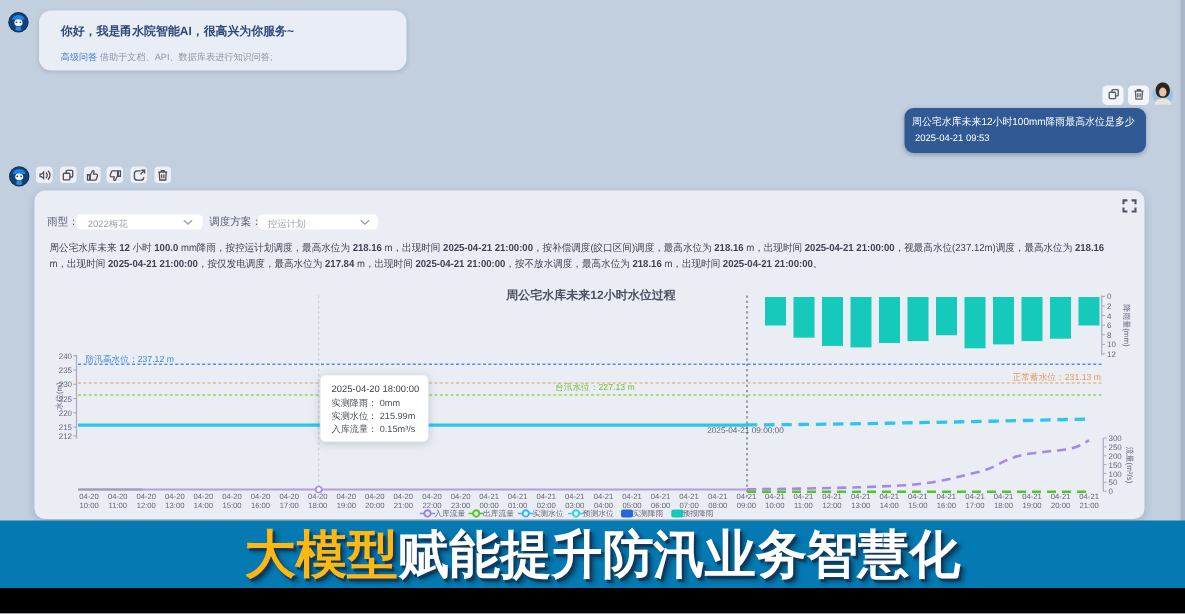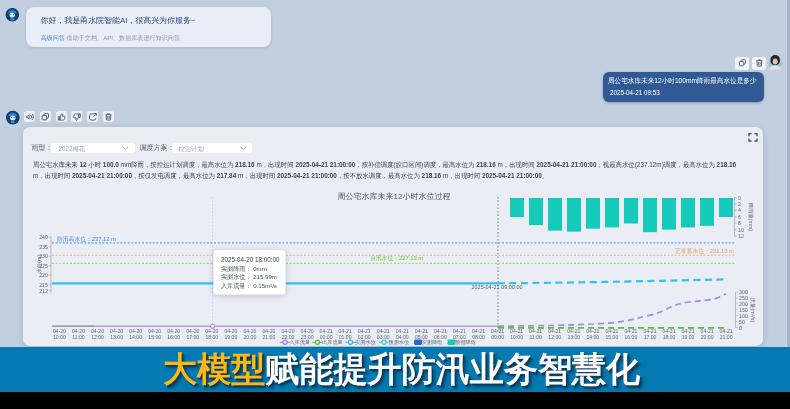--- a/index.html
+++ b/index.html
@@ -1,20 +1,20 @@
 <!DOCTYPE html>
 <html><head><meta charset="utf-8"><style>
 *{margin:0;padding:0;box-sizing:border-box}
 html,body{width:790px;height:409px;overflow:hidden}
 body{position:relative;background:#c2cfdf;font-family:"Liberation Sans",sans-serif;}
 .abs{position:absolute}
 </style></head><body>
 <div class="abs" style="left:786.5px;top:0;width:3.5px;height:392px;background:#a9b6ca"></div>
 <div class="abs" style="left:26px;top:6.5px;width:245px;height:40.5px;background:#e9edf5;border-radius:8px;box-shadow:0 1px 3px rgba(40,60,100,.18)"></div>
-<div class="abs" style="left:40.5px;top:14.8px;font-size:7.95px;font-weight:normal;color:#2c4a7c;white-space:nowrap">你好，我是甬水院智能AI，很高兴为你服务~</div>
+<div class="abs" style="left:40.5px;top:14.8px;font-size:7.95px;font-weight:bold;color:#2c4a7c;white-space:nowrap">你好，我是甬水院智能AI，很高兴为你服务~</div>
 <div class="abs" style="left:40.5px;top:33.5px;font-size:6.1px;white-space:nowrap"><span style="color:#4a7bd0">高级问答</span> <span style="color:#8d97a8">借助于文档、API、数据库表进行知识问答;</span></div>
 <div class="abs" style="left:735px;top:56.5px;width:14px;height:13px;background:#f2f5f9;border-radius:3px"></div>
 <div class="abs" style="left:752px;top:56.5px;width:14px;height:13px;background:#f2f5f9;border-radius:3px"></div>
 <div class="abs" style="left:603px;top:71.5px;width:161px;height:30.5px;background:#315a95;border-radius:6px;box-shadow:0 1px 3px rgba(20,40,80,.3)"></div>
 <div class="abs" style="left:607.5px;top:76.2px;font-size:6.9px;color:#fff;white-space:nowrap;transform:scaleX(0.96);transform-origin:0 0">周公宅水库未来12小时100mm降雨最高水位是多少</div>
 <div class="abs" style="left:610px;top:88.5px;font-size:6.3px;color:#fff;white-space:nowrap">2025-04-21 09:53</div>
 <div class="abs" style="left:24.3px;top:111.2px;width:10.8px;height:11px;background:#edf0f6;border-radius:2.5px"></div>
 <div class="abs" style="left:39.8px;top:111.2px;width:10.8px;height:11px;background:#edf0f6;border-radius:2.5px"></div>
 <div class="abs" style="left:55.9px;top:111.2px;width:10.8px;height:11px;background:#edf0f6;border-radius:2.5px"></div>
 <div class="abs" style="left:71.1px;top:111.2px;width:10.8px;height:11px;background:#edf0f6;border-radius:2.5px"></div>
@@ -22,21 +22,21 @@
 <div class="abs" style="left:103.0px;top:111.2px;width:10.8px;height:11px;background:#edf0f6;border-radius:2.5px"></div>
 <div class="abs" style="left:23px;top:127px;width:740px;height:219.2px;background:#eaedf4;border-radius:7px;box-shadow:0 2px 6px rgba(40,60,100,.2)"></div>
 <div class="abs" style="left:31.5px;top:143.2px;font-size:7px;color:#555e6c">雨型：</div>
 <div class="abs" style="left:51px;top:143.3px;width:84px;height:10.2px;background:#fff;border-radius:3px"></div>
 <div class="abs" style="left:58.5px;top:145px;font-size:6.3px;color:#9aa2b0">2022梅花</div>
 <div class="abs" style="left:139.5px;top:143.2px;font-size:7px;color:#555e6c">调度方案：</div>
 <div class="abs" style="left:171.5px;top:143.3px;width:80px;height:10.2px;background:#fff;border-radius:3px"></div>
 <div class="abs" style="left:178.5px;top:145px;font-size:6.3px;color:#9aa2b0">控运计划</div>
 <div class="abs" style="left:33px;top:161.2px;font-size:6.7px;color:#3d4350;white-space:nowrap;transform:scaleX(0.954);transform-origin:0 0">周公宅水库未来 <b>12</b> 小时 <b>100.0</b> mm降雨，按控运计划调度，最高水位为 <b>218.16</b> m，出现时间 <b>2025-04-21 21:00:00</b>，按补偿调度(皎口区间)调度，最高水位为 <b>218.16</b> m，出现时间 <b>2025-04-21 21:00:00</b>，视最高水位(237.12m)调度，最高水位为 <b>218.16</b></div>
 <div class="abs" style="left:33px;top:172.3px;font-size:6.7px;color:#3d4350;white-space:nowrap;transform:scaleX(0.954);transform-origin:0 0">m，出现时间 <b>2025-04-21 21:00:00</b>，按仅发电调度，最高水位为 <b>217.84</b> m，出现时间 <b>2025-04-21 21:00:00</b>，按不放水调度，最高水位为 <b>218.16</b> m，出现时间 <b>2025-04-21 21:00:00</b>。</div>
-<div class="abs" style="left:394px;top:190.5px;transform:translateX(-50%);font-size:8px;font-weight:normal;color:#4a5260;white-space:nowrap">周公宅水库未来12小时水位过程</div>
+<div class="abs" style="left:394px;top:190.5px;transform:translateX(-50%);font-size:8px;font-weight:bold;color:#4a5260;white-space:nowrap">周公宅水库未来12小时水位过程</div>
 <svg width="790" height="409" viewBox="0 0 790 409" style="position:absolute;left:0;top:0">
 <style>text{font-family:"Liberation Sans",sans-serif;}</style>
 <line x1="212.5" y1="197" x2="212.5" y2="331" stroke="#c6ccd6" stroke-width="0.8" stroke-dasharray="1.5,2"></line>
 <line x1="498" y1="197" x2="498" y2="331" stroke="#6a7280" stroke-width="0.9" stroke-dasharray="1.5,2"></line>
 <rect x="510.0" y="198.0" width="14" height="19.0" fill="#16cabb"></rect>
 <rect x="529.0" y="198.0" width="14" height="27.1" fill="#16cabb"></rect>
 <rect x="548.0" y="198.0" width="14" height="32.6" fill="#16cabb"></rect>
 <rect x="567.0" y="198.0" width="14" height="33.6" fill="#16cabb"></rect>
 <rect x="586.0" y="198.0" width="14" height="30.7" fill="#16cabb"></rect>
 <rect x="605.0" y="198.0" width="14" height="29.4" fill="#16cabb"></rect>

